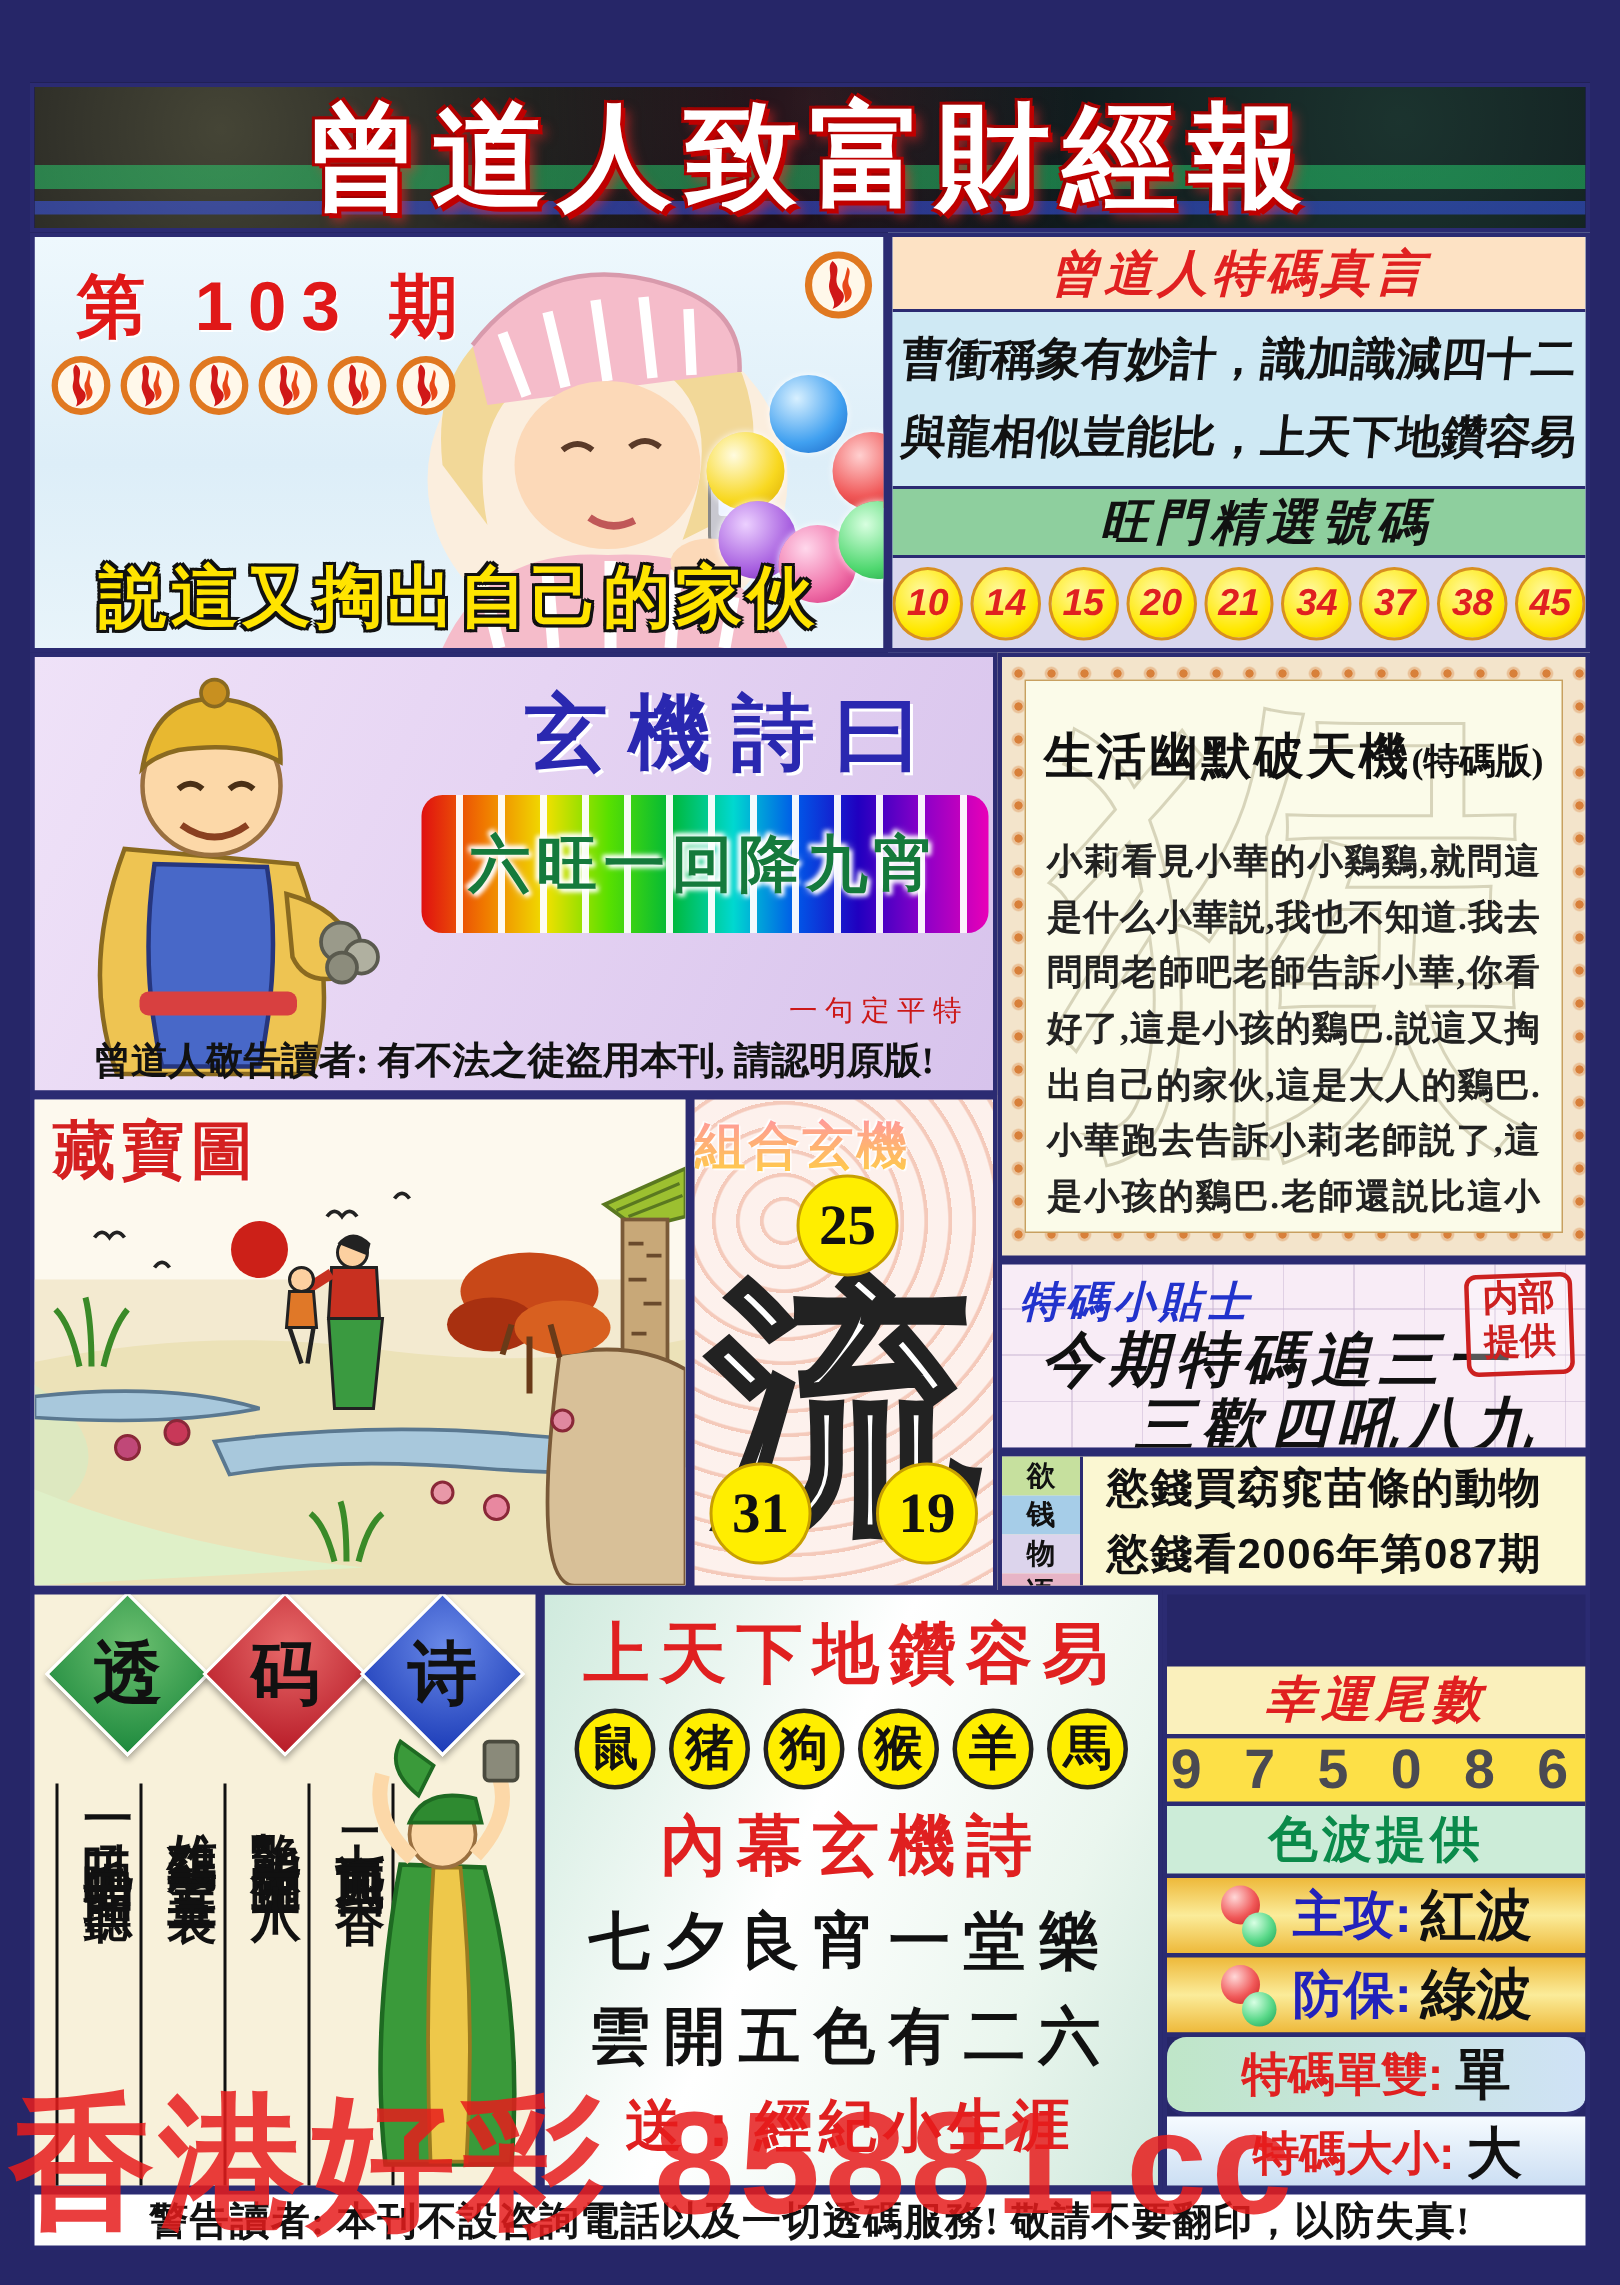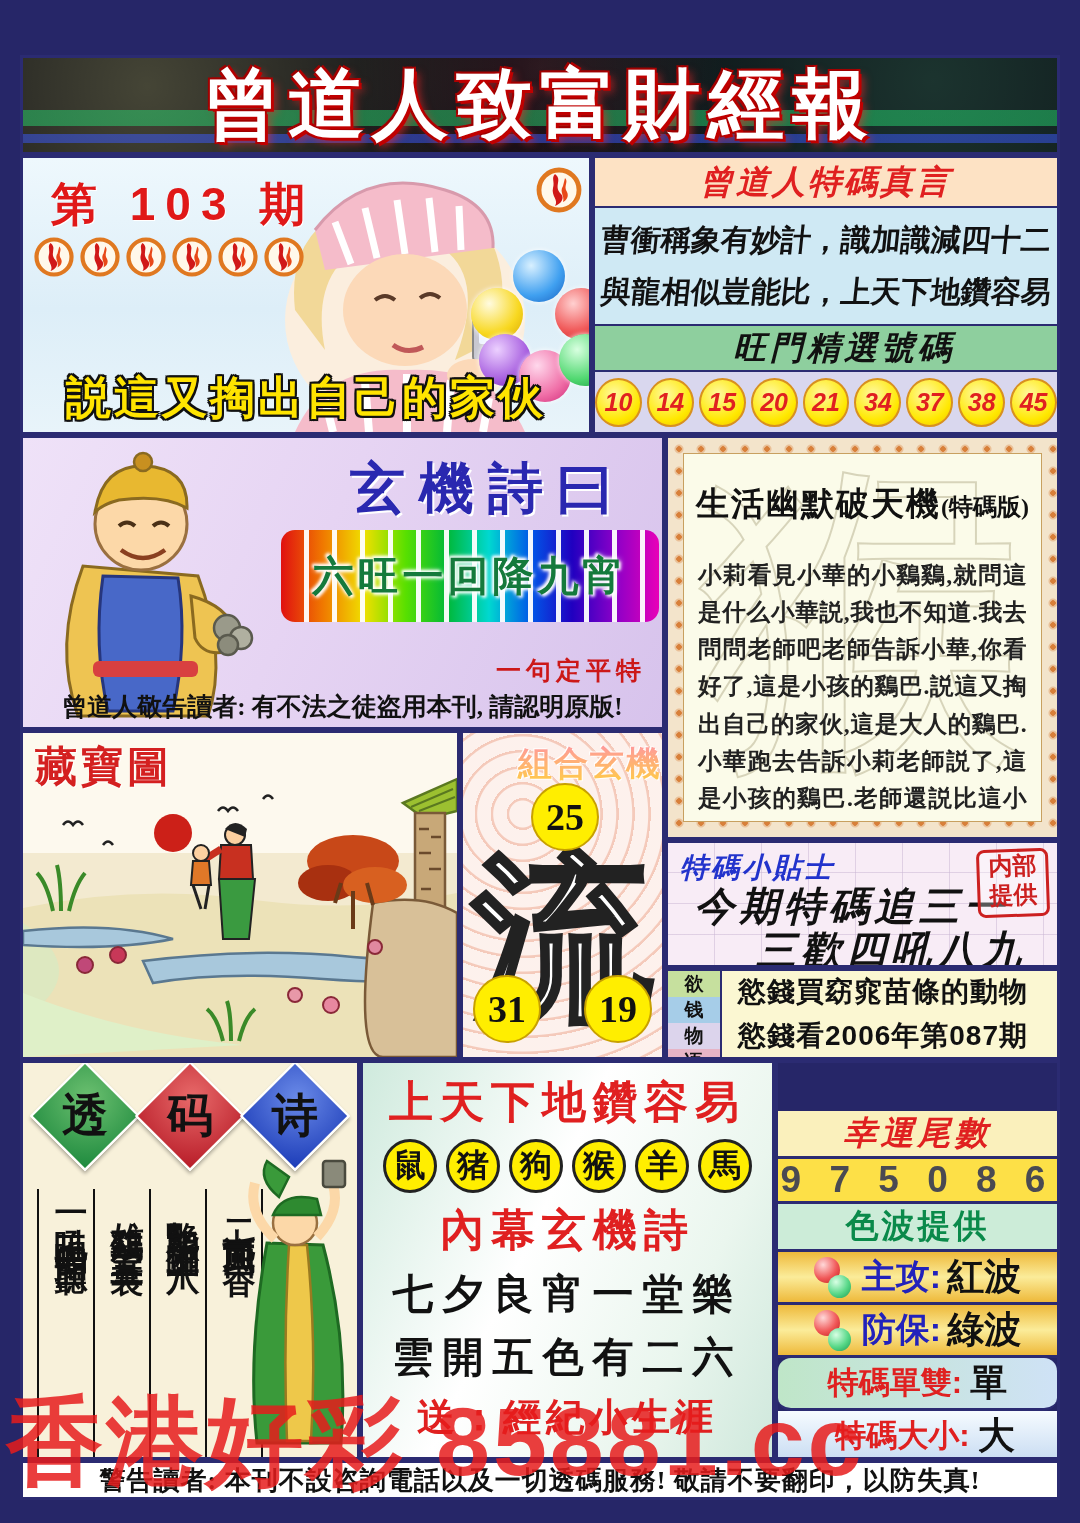--- a/index.html
+++ b/index.html
@@ -51,31 +51,31 @@
 
   
   .mystery{left:20px;top:435px;width:645px;height:295px;background:linear-gradient(115deg,#efe2f8 0%,#e6d4f3 45%,#d7c3ec 100%);}
   .mys-title{left:290px;top:14px;width:350px;text-align:center;color:#2a28b0;font-size:55px;font-weight:900;letter-spacing:14px;font-family:"Liberation Serif",serif;text-shadow:2px 2px 0 #fff;}
   .rainbow{left:258px;top:92px;width:378px;height:92px;border-radius:14px;overflow:hidden;
     background:linear-gradient(90deg,#e01010,#f07800 11%,#f0e000 22%,#58e000 33%,#00b838 44%,#00d8d0 55%,#0058e8 66%,#2000c0 77%,#8800c8 88%,#e800b8 100%);
     display:flex;align-items:center;justify-content:center;}
   .rainbow .stripes{position:absolute;inset:0;background:repeating-linear-gradient(90deg,transparent 0 23px,rgba(255,255,255,.95) 23px 28px);}
   .rainbow .verse{position:relative;color:#157a3c;font-size:41px;font-weight:900;letter-spacing:4px;font-family:"Liberation Serif",serif;
     text-shadow:0 0 6px #fff,2px 2px 3px #fff,-2px -2px 3px #fff;}
-  .mys-tagline{right:16px;bottom:40px;color:#cc1818;font-size:25px;font-weight:700;letter-spacing:5px;font-family:"Liberation Serif",serif;}
+  .mys-tagline{right:16px;bottom:40px;color:#cc1818;font-size:19px;font-weight:400;letter-spacing:5px;font-family:"Liberation Serif",serif;}
   .mys-notice{left:0;right:0;bottom:4px;text-align:center;color:#111;font-size:25px;font-weight:900;font-family:"Liberation Serif",serif;}
 
   
   .treasure{left:20px;top:730px;width:440px;height:330px;background:#fdf9ee;}
   .tre-title{left:12px;top:6px;color:#d42020;font-size:42px;font-weight:900;letter-spacing:4px;font-family:"Liberation Serif",serif;text-shadow:1px 1px 0 #fff;}
 
   
   .combo{left:460px;top:730px;width:205px;height:330px;background:#fbe0d6;
     background-image:repeating-radial-gradient(circle at 30% 25%,rgba(255,255,255,.55) 0 13px,rgba(238,180,160,.5) 14px 16px);}
-  .combo-title{left:0;right:0;top:8px;text-align:right;font-size:34px;font-weight:900;letter-spacing:2px;
+  .combo-title{left:0;right:0;top:8px;text-align:left;font-size:34px;font-weight:900;letter-spacing:2px;
     background:linear-gradient(180deg,#ff93a6,#ffd23e);-webkit-background-clip:text;background-clip:text;color:transparent;
     filter:drop-shadow(1px 1px 0 #fff) drop-shadow(-1px -1px 0 #fff);}
   .cnum{position:absolute;width:64px;height:64px;border-radius:50%;background:#ffee00;border:2px solid #c8a000;
     display:flex;align-items:center;justify-content:center;font-size:38px;font-weight:900;font-family:"Liberation Serif",serif;color:#111;}
   .cnum.top{left:68px;top:50px;} .cnum.bl{left:10px;bottom:14px;} .cnum.br{right:10px;bottom:14px;}
   .combo-glyph{left:0;right:0;top:86px;text-align:center;font-size:180px;font-weight:900;font-family:"Liberation Serif",serif;
     color:#fff;-webkit-text-stroke:4px #222;}
 
   
   .humor{left:665px;top:435px;width:395px;height:405px;background:#f3e4cb;

